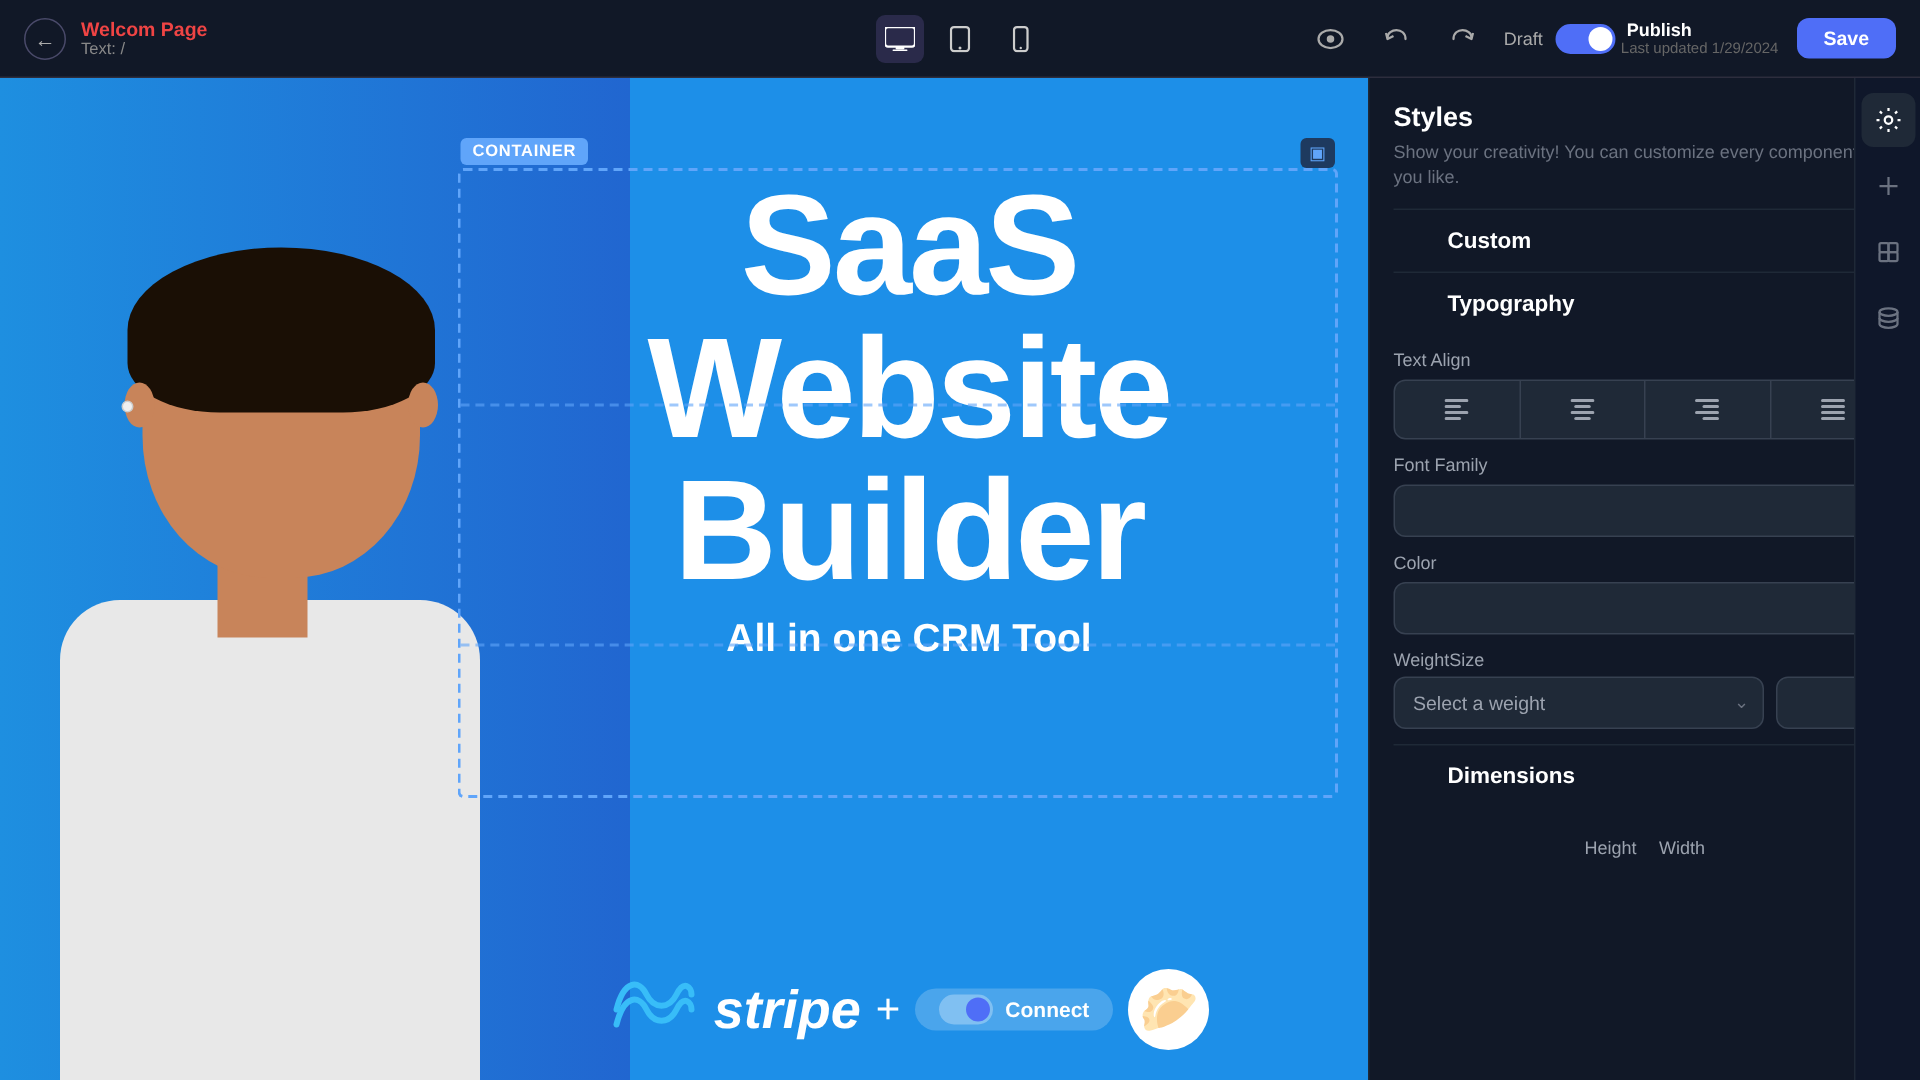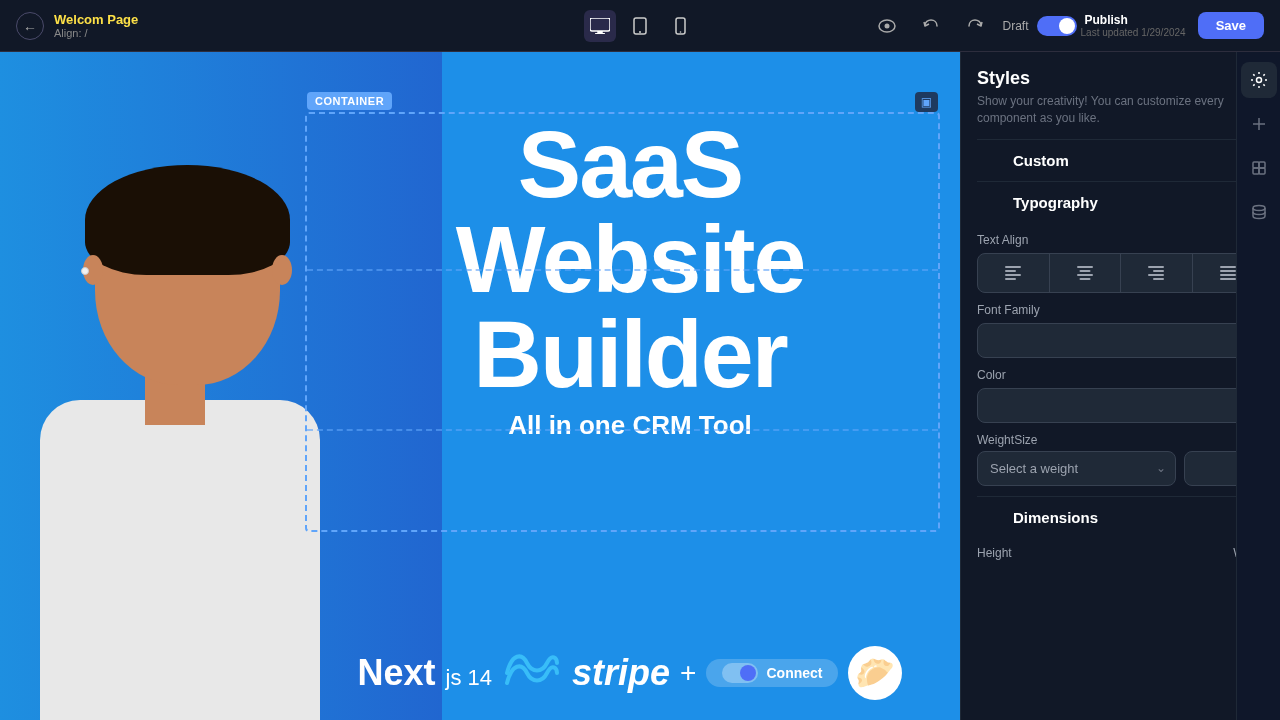--- a/index.html
+++ b/index.html
@@ -36,21 +36,21 @@
       display: flex; align-items: center; justify-content: center;
       cursor: pointer;
       color: #aaa;
       font-size: 14px;
     }
     .page-info {
       display: flex;
       flex-direction: column;
     }
     .page-title-top {
-      color: #fde047;
+      color: #ef4444;
       font-size: 13px;
       font-weight: 600;
     }
     .page-path {
       color: #888;
       font-size: 11px;
     }
     .topbar-center {
       position: absolute;
       left: 50%;
@@ -271,21 +271,21 @@
       top: 2px; right: 2px;
     }
     .connect-label {
       color: #fff;
       font-weight: 600;
       font-size: 14px;
     }
 
     
     .right-panel {
-      width: 320px;
+      width: 368px;
       background: #111827;
       border-left: 1px solid #1f2937;
       overflow-y: auto;
       flex-shrink: 0;
       position: relative;
     }
     .right-panel-inner {
       padding: 16px;
     }
 
@@ -424,22 +424,22 @@
       display: flex;
       margin-top: 10px;
       margin-bottom: 4px;
     }
     .weight-label { color: #9ca3af; font-size: 12px; }
     .size-label { color: #9ca3af; font-size: 12px; }
 
     
     .dim-header {
       display: flex;
-      justify-content: space-between;
-      margin-top: 8px;
+      justify-content: center;
+      margin-top: 20px;
       gap: 15px;
     }
     .dim-label { color: #9ca3af; font-size: 12px; }
 
     
     .right-icons {
       position: absolute;
       right: 0;
       top: 0;
       bottom: 0;
@@ -473,21 +473,21 @@
 </head>
 <body>
 
 <div class="topbar">
   <div class="topbar-left">
     <div class="back-btn">
       <span>←</span>
     </div>
     <div class="page-info">
       <span class="page-title-top">Welcom Page</span>
-      <span class="page-path">Align: /</span>
+      <span class="page-path">Text: /</span>
     </div>
   </div>
 
   <div class="topbar-center">
     <div class="device-btn active">
       <svg width="20" height="16" viewBox="0 0 20 16" fill="currentColor">
           <rect x="0" y="0" width="20" height="13" rx="2" fill="none" stroke="currentColor" stroke-width="1.5"></rect>
           <rect x="7" y="13" width="6" height="2" rx="1"></rect>
           <rect x="5" y="15" width="10" height="1" rx="0.5"></rect>
         </svg>
@@ -574,21 +574,20 @@
 
     <div class="hero-text">
       <div class="hero-saas">SaaS</div>
       <div class="hero-website">Website</div>
       <div class="hero-builder">Builder</div>
       <div class="hero-sub">All in one CRM Tool</div>
     </div>
 
     <div class="canvas-bottom">
       <div class="bottom-tech">
-        <span class="next-js-text"><span>Next</span> <span style="font-weight:400;font-size:22px;">js 14</span></span>
 
         <svg width="60" height="40" viewBox="0 0 60 40" fill="none">
           <path d="M5 30 C10 10, 20 10, 25 20 C30 30, 40 30, 45 20 C50 10, 55 15, 55 20" stroke="#38bdf8" stroke-width="4" stroke-linecap="round" fill="none"></path>
           <path d="M5 20 C10 0, 20 0, 25 10 C30 20, 40 20, 45 10 C50 0, 55 5, 55 10" stroke="#38bdf8" stroke-width="4" stroke-linecap="round" fill="none"></path>
         </svg>
         <span class="stripe-text">stripe</span>
         <span class="plus-text">+</span>
 
         <div class="connect-btn">
           <div class="connect-toggle">

